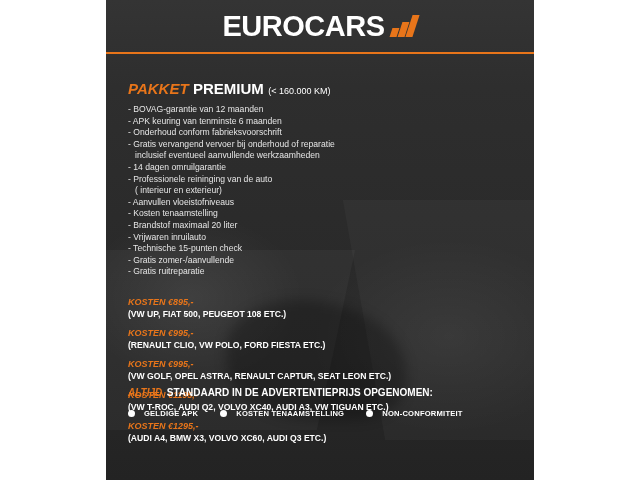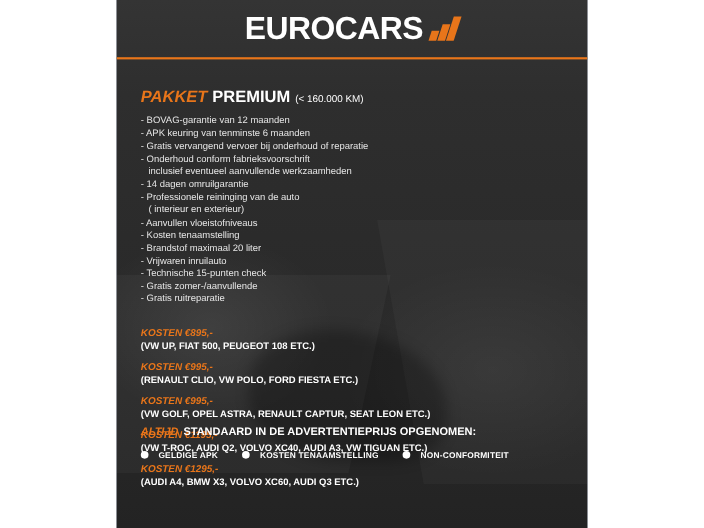--- a/index.html
+++ b/index.html
@@ -18,21 +18,21 @@
     width: 640px;
     height: 480px;
     background: #ffffff;
   }
   .poster {
     position: absolute;
     left: 106px;
     top: 0;
     width: 428px;
     height: 480px;
-    background: #0f172a;
+    background: #4c1d95;
     overflow: hidden;
   }
   
   .bg-photo {
     position: absolute;
     left: 0;
     top: 0;
     width: 100%;
     height: 100%;
     background:
@@ -256,22 +256,22 @@
     <div class="content">
       <div class="title-line">
         <span class="title-pakket">PAKKET</span>
         <span class="title-premium">PREMIUM</span>
         <span class="title-km">(&lt; 160.000 KM)</span>
       </div>
 
       <ul class="features">
         <li>- BOVAG-garantie van 12 maanden</li>
         <li>- APK keuring van tenminste 6 maanden</li>
+        <li>- Onderhoud conform fabrieksvoorschrift</li>
         <li>- Gratis vervangend vervoer bij onderhoud of reparatie</li>
-        <li>- Onderhoud conform fabrieksvoorschrift</li>
         <li class="indent">inclusief eventueel aanvullende werkzaamheden</li>
         <li>- 14 dagen omruilgarantie</li>
         <li>- Professionele reininging van de auto</li>
         <li class="indent">( interieur en exterieur)</li>
         <li>- Aanvullen vloeistofniveaus</li>
         <li>- Kosten tenaamstelling</li>
         <li>- Brandstof maximaal 20 liter</li>
         <li>- Vrijwaren inruilauto</li>
         <li>- Technische 15-punten check</li>
         <li>- Gratis zomer-/aanvullende</li>

